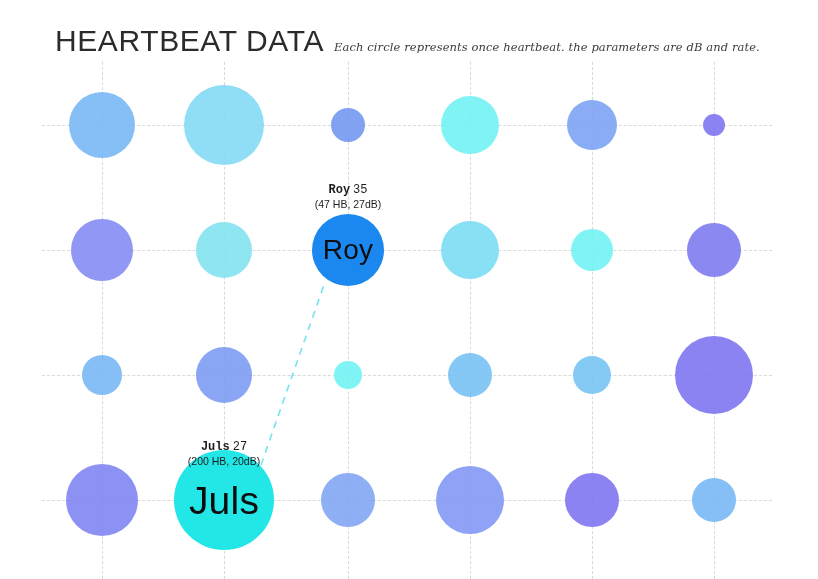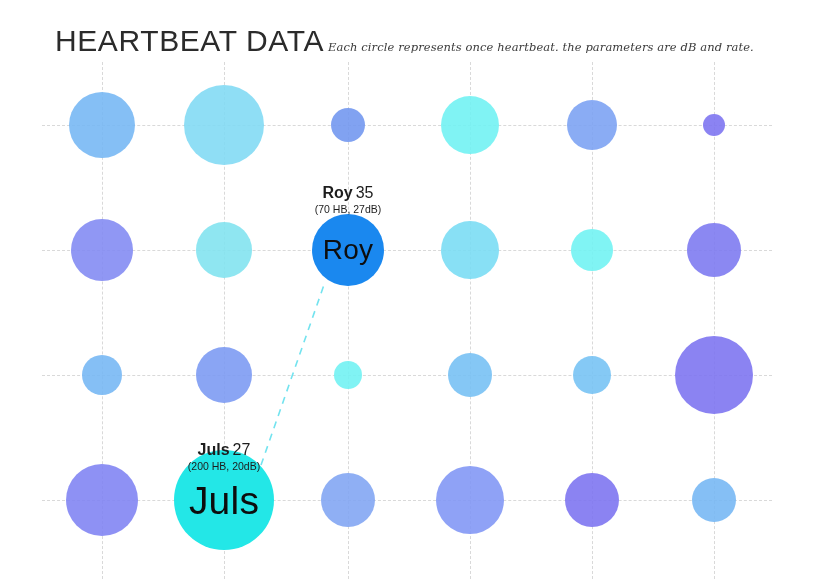--- a/index.html
+++ b/index.html
@@ -38,21 +38,21 @@
     letter-spacing: 0.6px;
     color: #2b2b2b;
     line-height: 1;
   }
   .subtitle {
     font-family: "DejaVu Serif", serif;
     font-style: italic;
     font-size: 11.5px;
     font-weight: 400;
     color: #3a3a3a;
-    margin-left: 4px;
+    margin-left: 10px;
     letter-spacing: 0.1px;
     line-height: 1;
   }
 
   
   .grid-layer, .bubble-layer, .link-layer, .annot-layer {
     position: absolute;
     left: 0; top: 0;
     width: 818px;
     height: 579px;
@@ -95,22 +95,22 @@
 
   
   .annot {
     position: absolute;
     transform: translateX(-50%);
     text-align: center;
     white-space: nowrap;
     line-height: 1.25;
   }
   .annot-line1 {
-    font-family: Liberation Sans, sans-serif;
-    font-size: 16px;
+    font-family: Liberation Mono, monospace;
+    font-size: 12px;
     color: #1d1d1d;
   }
   .annot-name {
     font-weight: 700;
   }
   .annot-val {
     font-weight: 400;
     margin-left: 3px;
   }
   .annot-line2 {
@@ -174,21 +174,21 @@
       </div>
       <div class="bubble" style="left: 348px; top: 500px; width: 54px; height: 54px; background: rgb(127, 164, 242); opacity: 0.88;"></div>
       <div class="bubble" style="left: 470px; top: 500px; width: 68px; height: 68px; background: rgb(127, 149, 245); opacity: 0.88;"></div>
       <div class="bubble" style="left: 592px; top: 500px; width: 54px; height: 54px; background: rgb(123, 114, 240); opacity: 0.88;"></div>
       <div class="bubble" style="left: 714px; top: 500px; width: 44px; height: 44px; background: rgb(116, 182, 244); opacity: 0.88;"></div>
     </div>
 
   <div class="annot-layer" id="annot-layer">
       <div class="annot" style="left: 348px; top: 183px;">
         <div class="annot-line1"><span class="annot-name">Roy</span><span class="annot-val">35</span></div>
-        <div class="annot-line2">(70 HB, 27dB)</div>
+        <div class="annot-line2">(47 HB, 27dB)</div>
       </div>
       <div class="annot" style="left: 224px; top: 440px;">
         <div class="annot-line1"><span class="annot-name">Juls</span><span class="annot-val">27</span></div>
         <div class="annot-line2">(200 HB, 20dB)</div>
       </div>
     </div>
 
 </div>
 
 </body></html>

